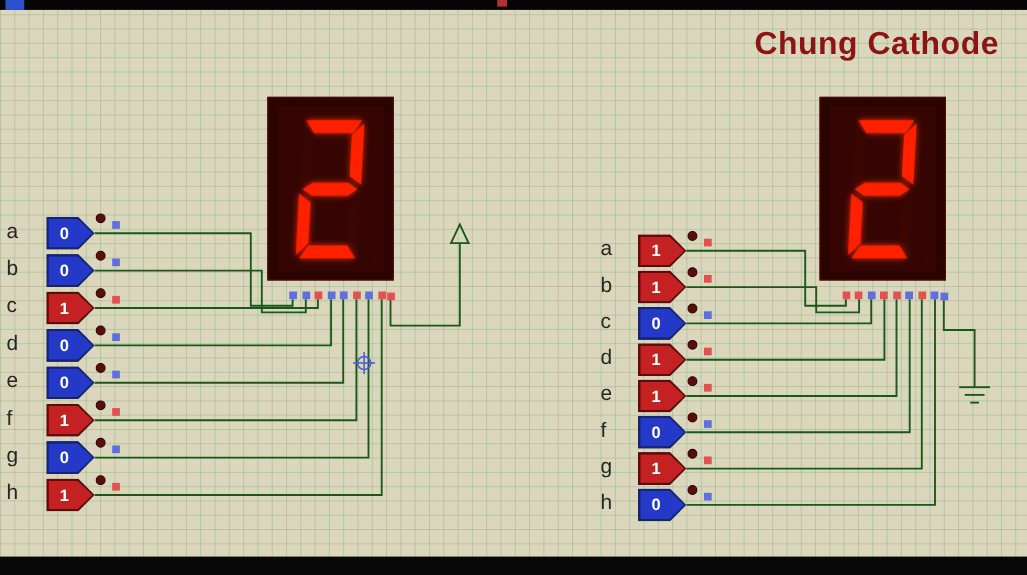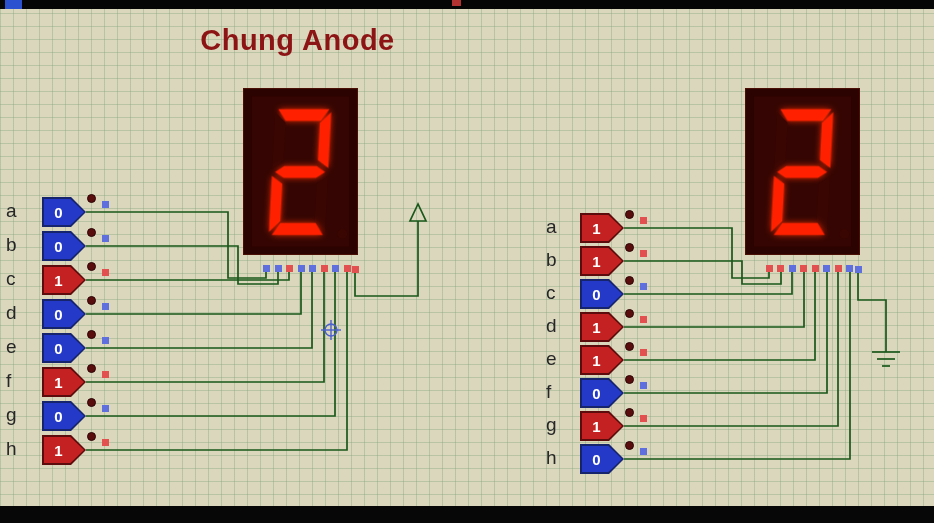--- a/index.html
+++ b/index.html
@@ -56,21 +56,21 @@
 </head>
 <body>
 
 <div class="canvas">
 
   <div class="topbar">
     <div class="tl-square"></div>
     <div class="top-red-tick"></div>
   </div>
 
-  <div class="title left-title">Chung Anode</div>
+  <div class="title right-title">Chung Cathode</div>
 
   <svg class="wires" width="934" height="523" viewBox="0 0 934 523">
 
     <polyline points="86,212 228,212 228,278 266,278 266,272"></polyline>
     <polyline points="86,246 238,246 238,284 278,284 278,272"></polyline>
     <polyline points="86,280 289,280 289,272"></polyline>
     <polyline points="86,314 301,314 301,272"></polyline>
     <polyline points="86,348 312,348 312,272"></polyline>
     <polyline points="86,382 324,382 324,272"></polyline>
     <polyline points="86,416 335,416 335,272"></polyline>

